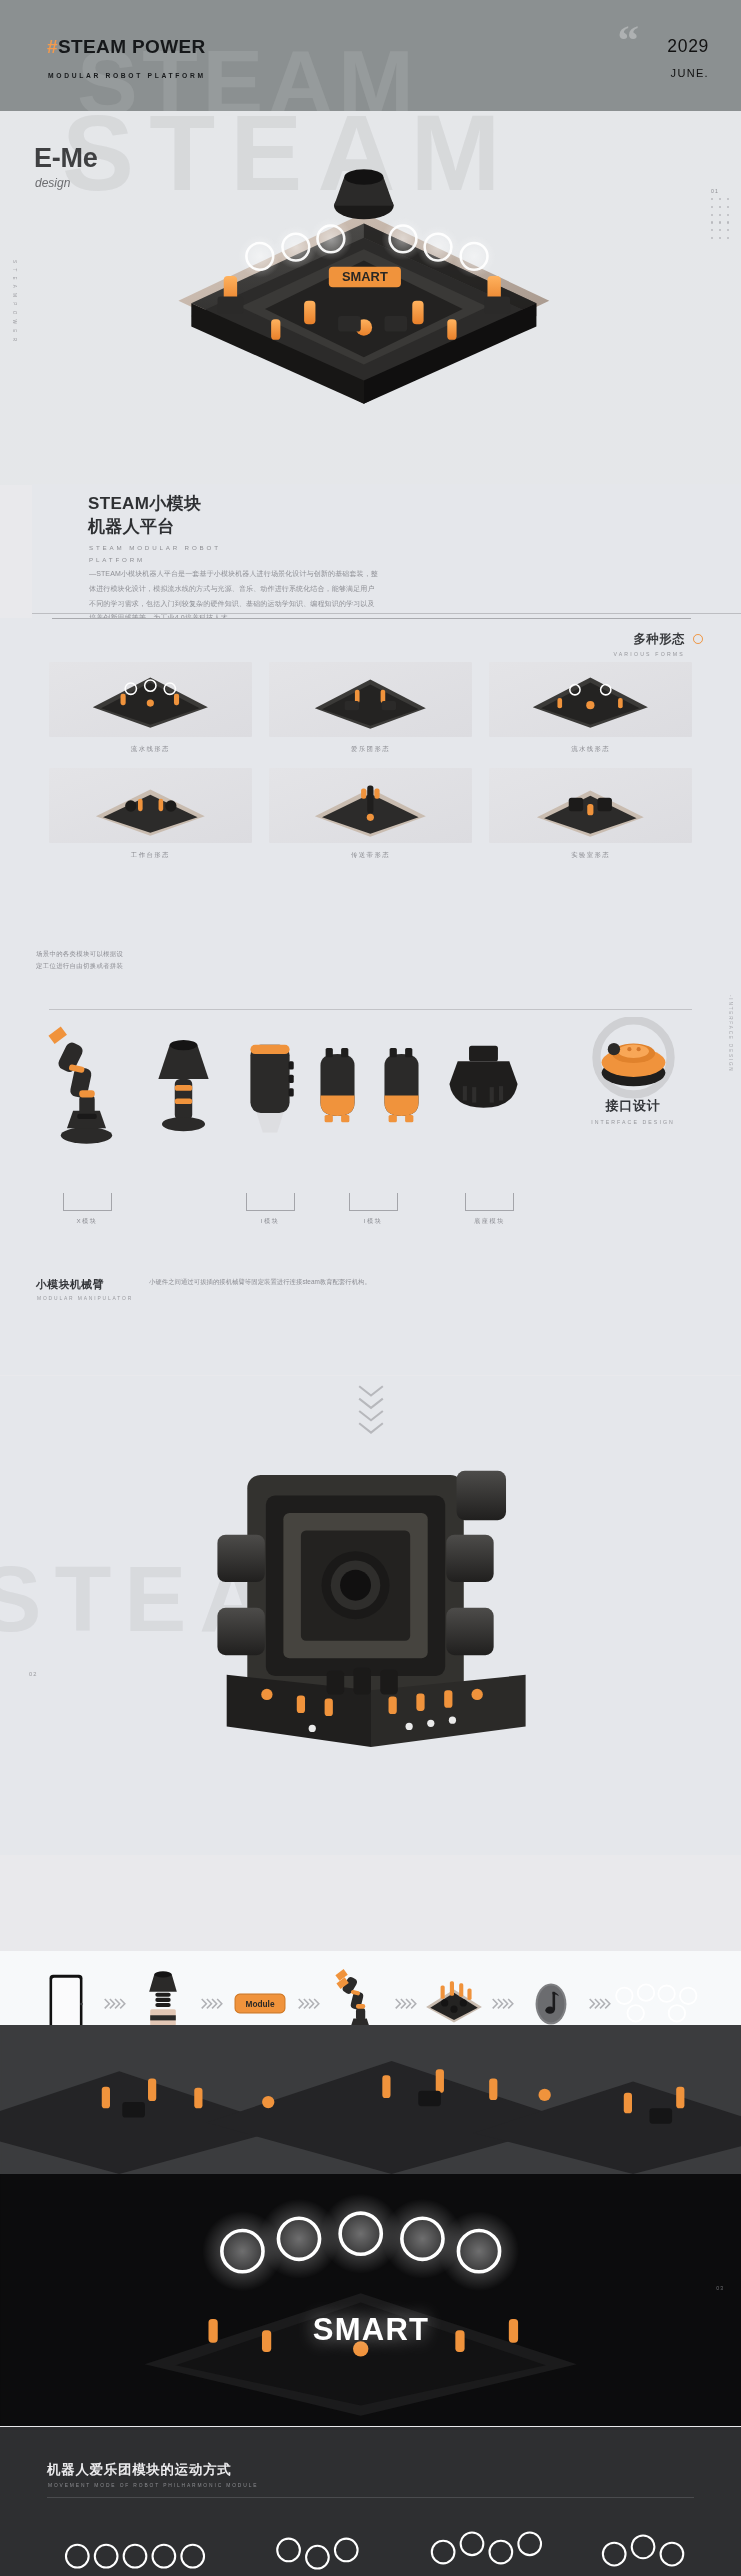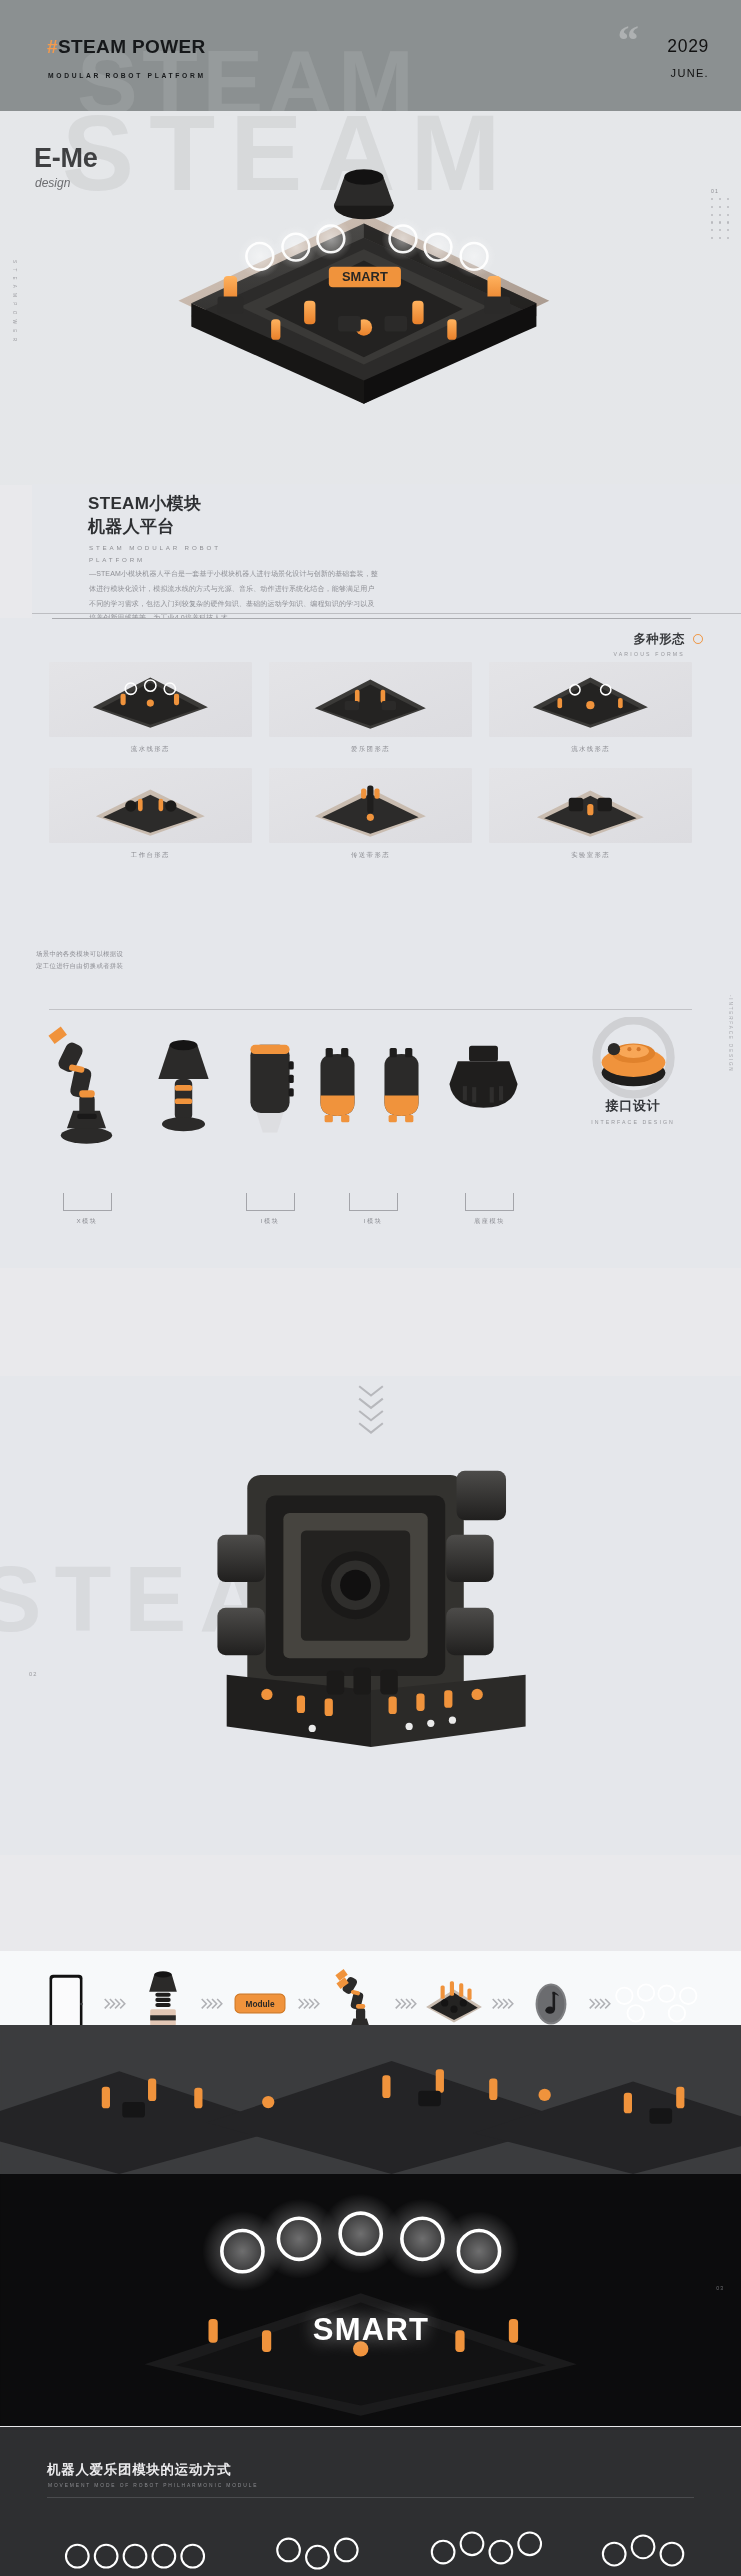--- a/index.html
+++ b/index.html
@@ -552,20 +552,26 @@
           <circle cx="110" cy="62" r="4"></circle>
         </g>
     </svg>
     <div class="ifd">
       <div class="cn">接口设计</div>
       <div class="en">INTERFACE DESIGN</div>
     </div>
     <div class="vrot siderail" style="right:9.3px; top:15.5px; height:155px;">-INTERFACE DESIGN</div>
   </div>
 
+  <div class="sec" id="manip">
+    <div class="noise"></div>
+    <div class="t">小模块机械臂</div>
+    <div class="ten">MODULAR MANIPULATOR</div>
+    <div class="body">小硬件之间通过可拔插的接机械臂等固定装置进行连接steam教育配套行机构。</div>
+  </div>
 
   <div class="sec" id="motion">
     <div class="noise"></div>
     <div class="ghost ghostst">STEAM</div>
 
     <svg class="chev" width="36" height="62" viewBox="0 0 70 120">
       <g fill="none" stroke="#b7b8bc" stroke-width="4">
         <polyline points="12,10 35,28 58,10"></polyline>
           <polyline points="12,34 35,52 58,34"></polyline>
         <polyline points="12,58 35,76 58,58"></polyline>

